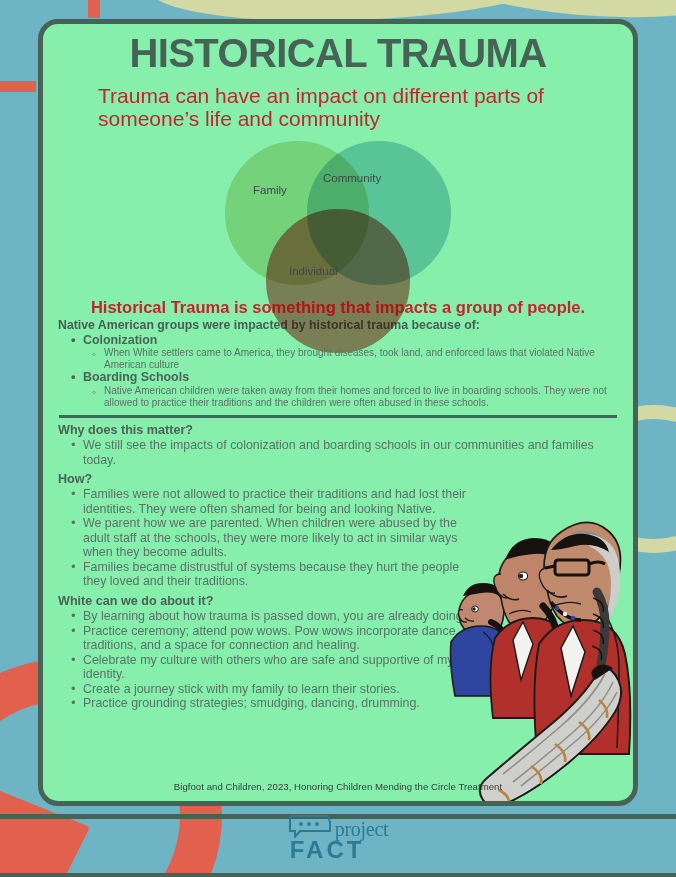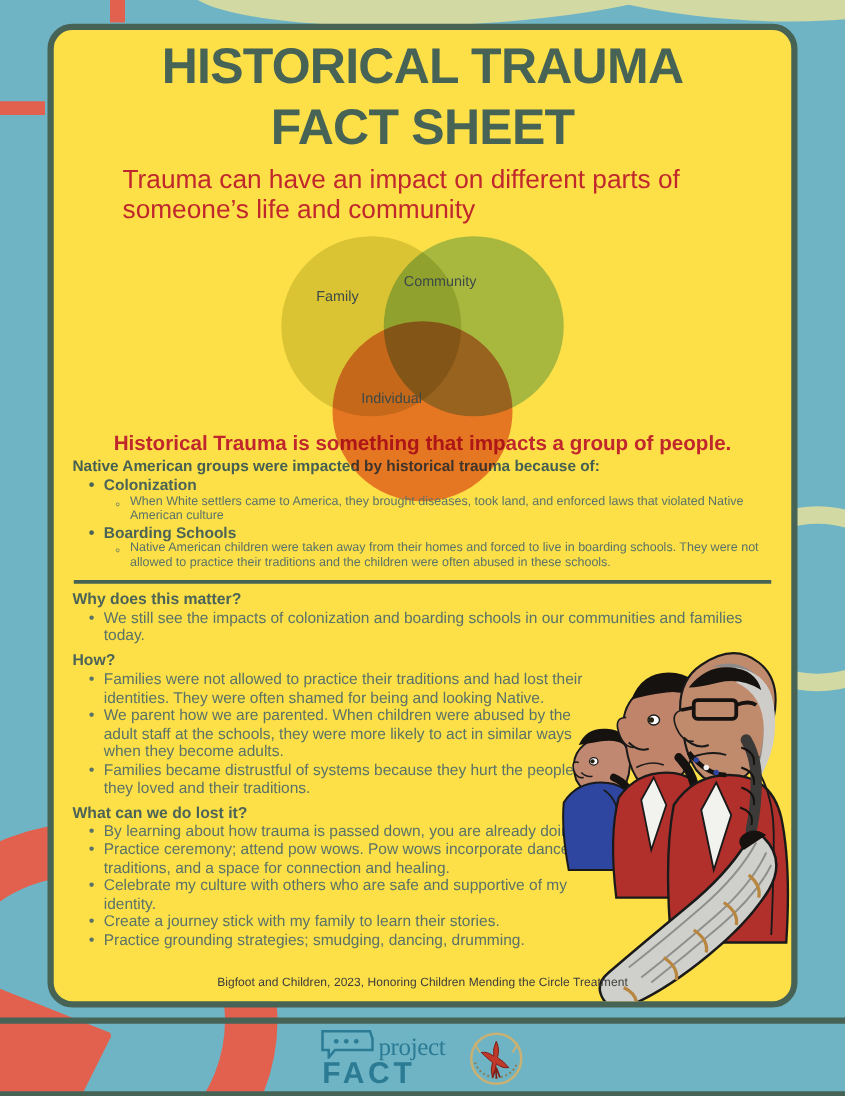--- a/index.html
+++ b/index.html
@@ -85,21 +85,21 @@
     background: #476356;
   }
 
   
   #card {
     position: absolute;
     left: 38px;
     top: 19px;
     width: 600px;
     height: 787px;
-    background: #fde047;
+    background: #86efac;
     border: 5px solid #476356;
     border-radius: 20px;
     box-sizing: border-box;
     overflow: hidden;
     z-index: 5;
   }
 
   
   .title {
     color: #476356;
@@ -260,20 +260,21 @@
   .logos {
     position: absolute;
     left: 0; right: 0;
     bottom: 3px;
     height: 54px;
     display: flex;
     align-items: center;
     justify-content: center;
     gap: 18px;
     z-index: 20;
+    flex-direction: column;
   }
   .logo-reach {
     display: flex;
     flex-direction: column;
     align-items: flex-start;
     line-height: 1;
   }
   .reach-top {
     display: flex;
     align-items: flex-end;
@@ -308,21 +309,20 @@
   <div class="red-circle-bl"></div>
   <div class="red-blob-bl"></div>
   <div class="footer-rule"></div>
   <div class="footer-rule-bottom"></div>
 </div>
 
 <div id="card">
 
   <div>
     <div class="title">HISTORICAL TRAUMA</div>
-    <div class="title">FACT SHEET</div>
   </div>
   <div class="subtitle">Trauma can have an impact on different parts of someone’s life and community</div>
 
   <div class="venn-wrap">
     <div class="venn-circ venn-family"></div>
     <div class="venn-circ venn-community"></div>
     <div class="venn-circ venn-individual"></div>
     <div class="venn-label lbl-family">Family</div>
     <div class="venn-label lbl-community">Community</div>
     <div class="venn-label lbl-individual">Individual</div>
@@ -356,21 +356,21 @@
       <li>We still see the impacts of colonization and boarding schools in our communities and families today.</li>
     </ul>
 
     <div class="sec-head">How?</div>
     <ul class="l1 narrow">
       <li>Families were not allowed to practice their traditions and had lost their identities. They were often shamed for being and looking Native.</li>
       <li>We parent how we are parented. When children were abused by the adult staff at the schools, they were more likely to act in similar ways when they become adults.</li>
       <li>Families became distrustful of systems because they hurt the people they loved and their traditions.</li>
     </ul>
 
-    <div class="sec-head">What can we do lost it?</div>
+    <div class="sec-head">White can we do about it?</div>
     <ul class="l1 narrow">
       <li>By learning about how trauma is passed down, you are already doing it!</li>
       <li>Practice ceremony; attend pow wows. Pow wows incorporate dance, traditions, and a space for connection and healing.</li>
       <li>Celebrate my culture with others who are safe and supportive of my identity.</li>
       <li>Create a journey stick with my family to learn their stories.</li>
       <li>Practice grounding strategies; smudging, dancing, drumming.</li>
     </ul>
   </div>
 
   <svg class="illustration" viewBox="0 0 200 290">

